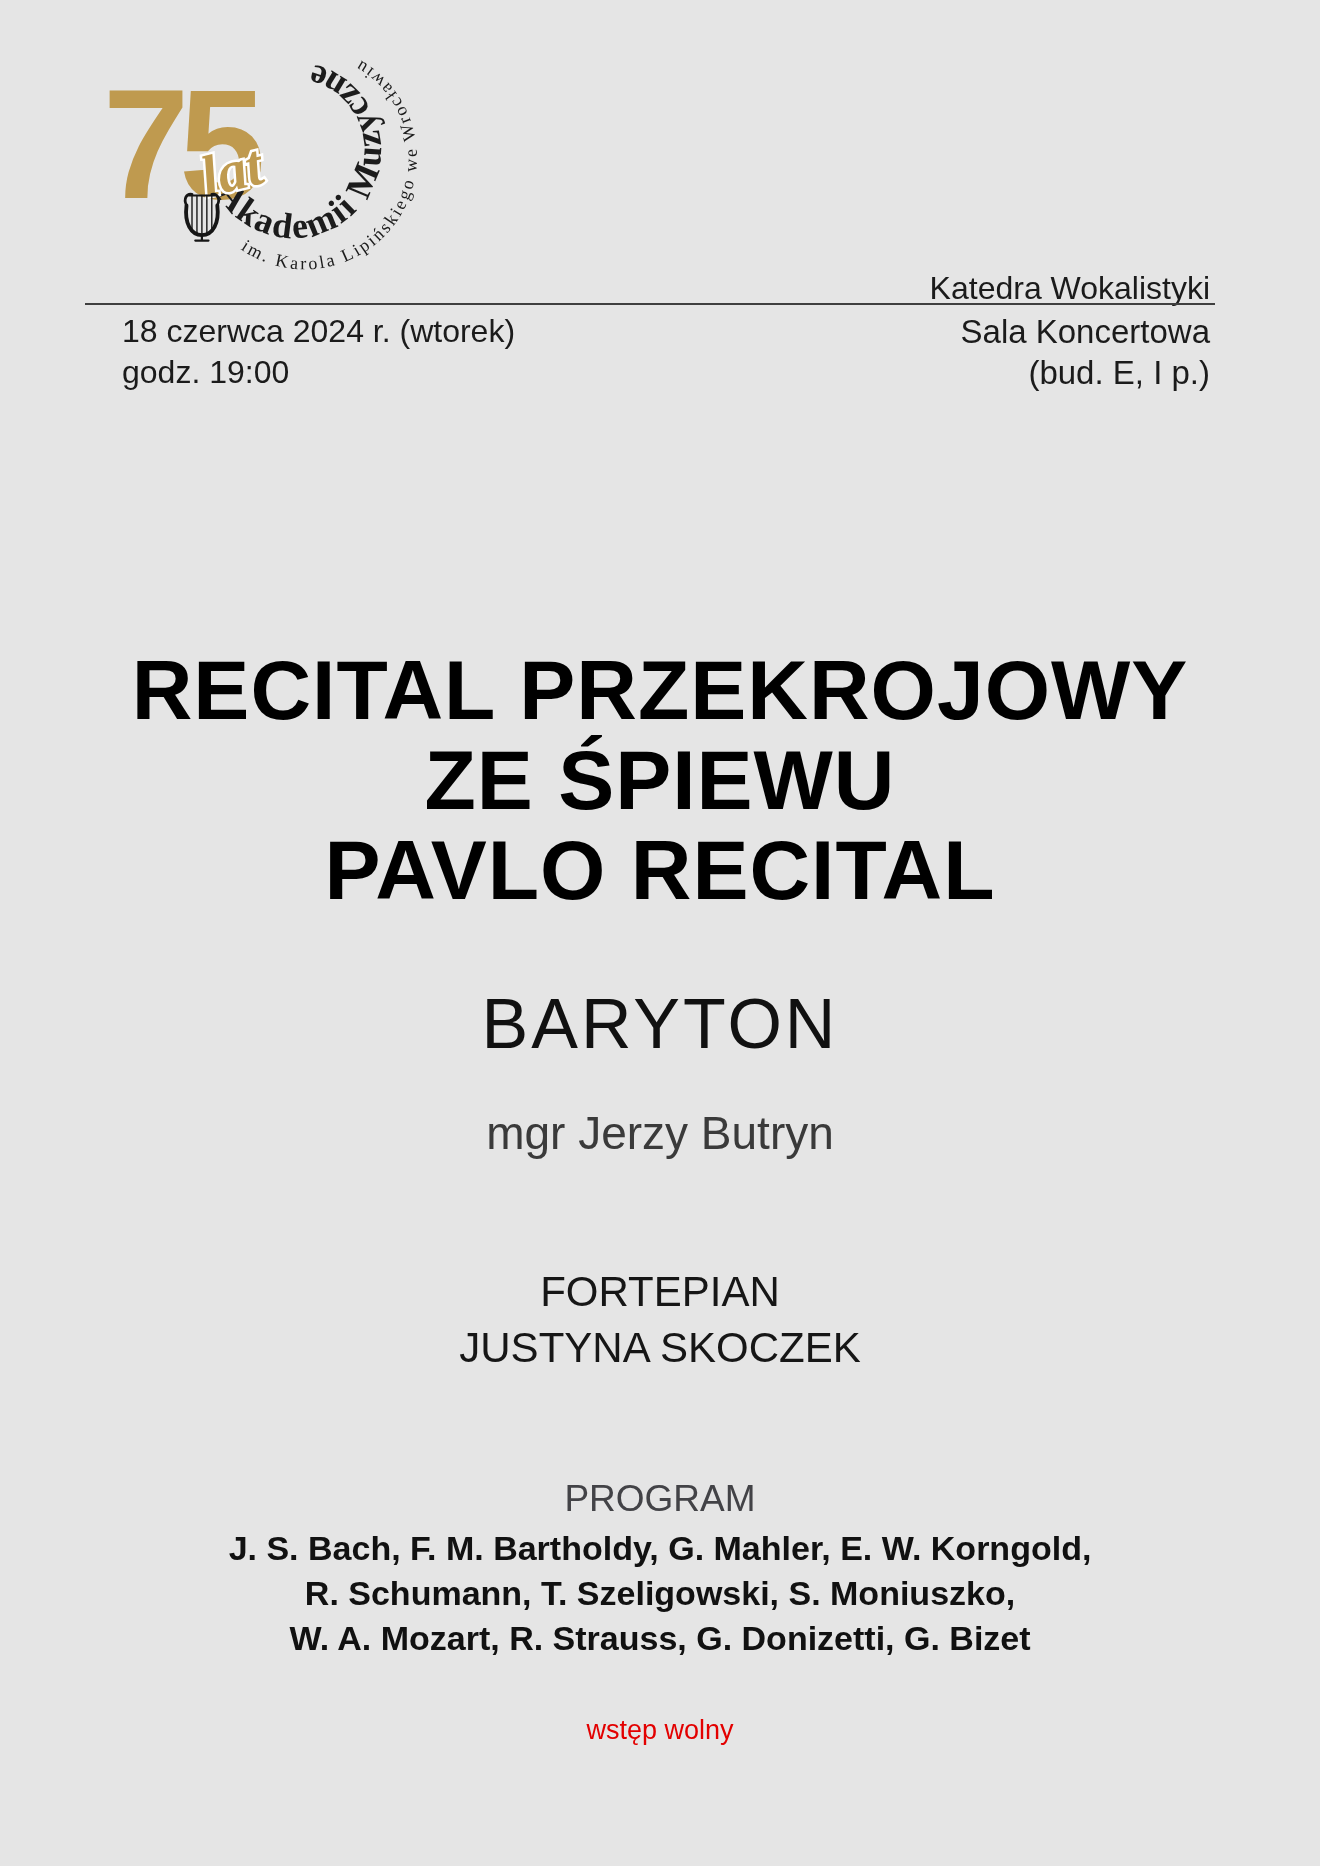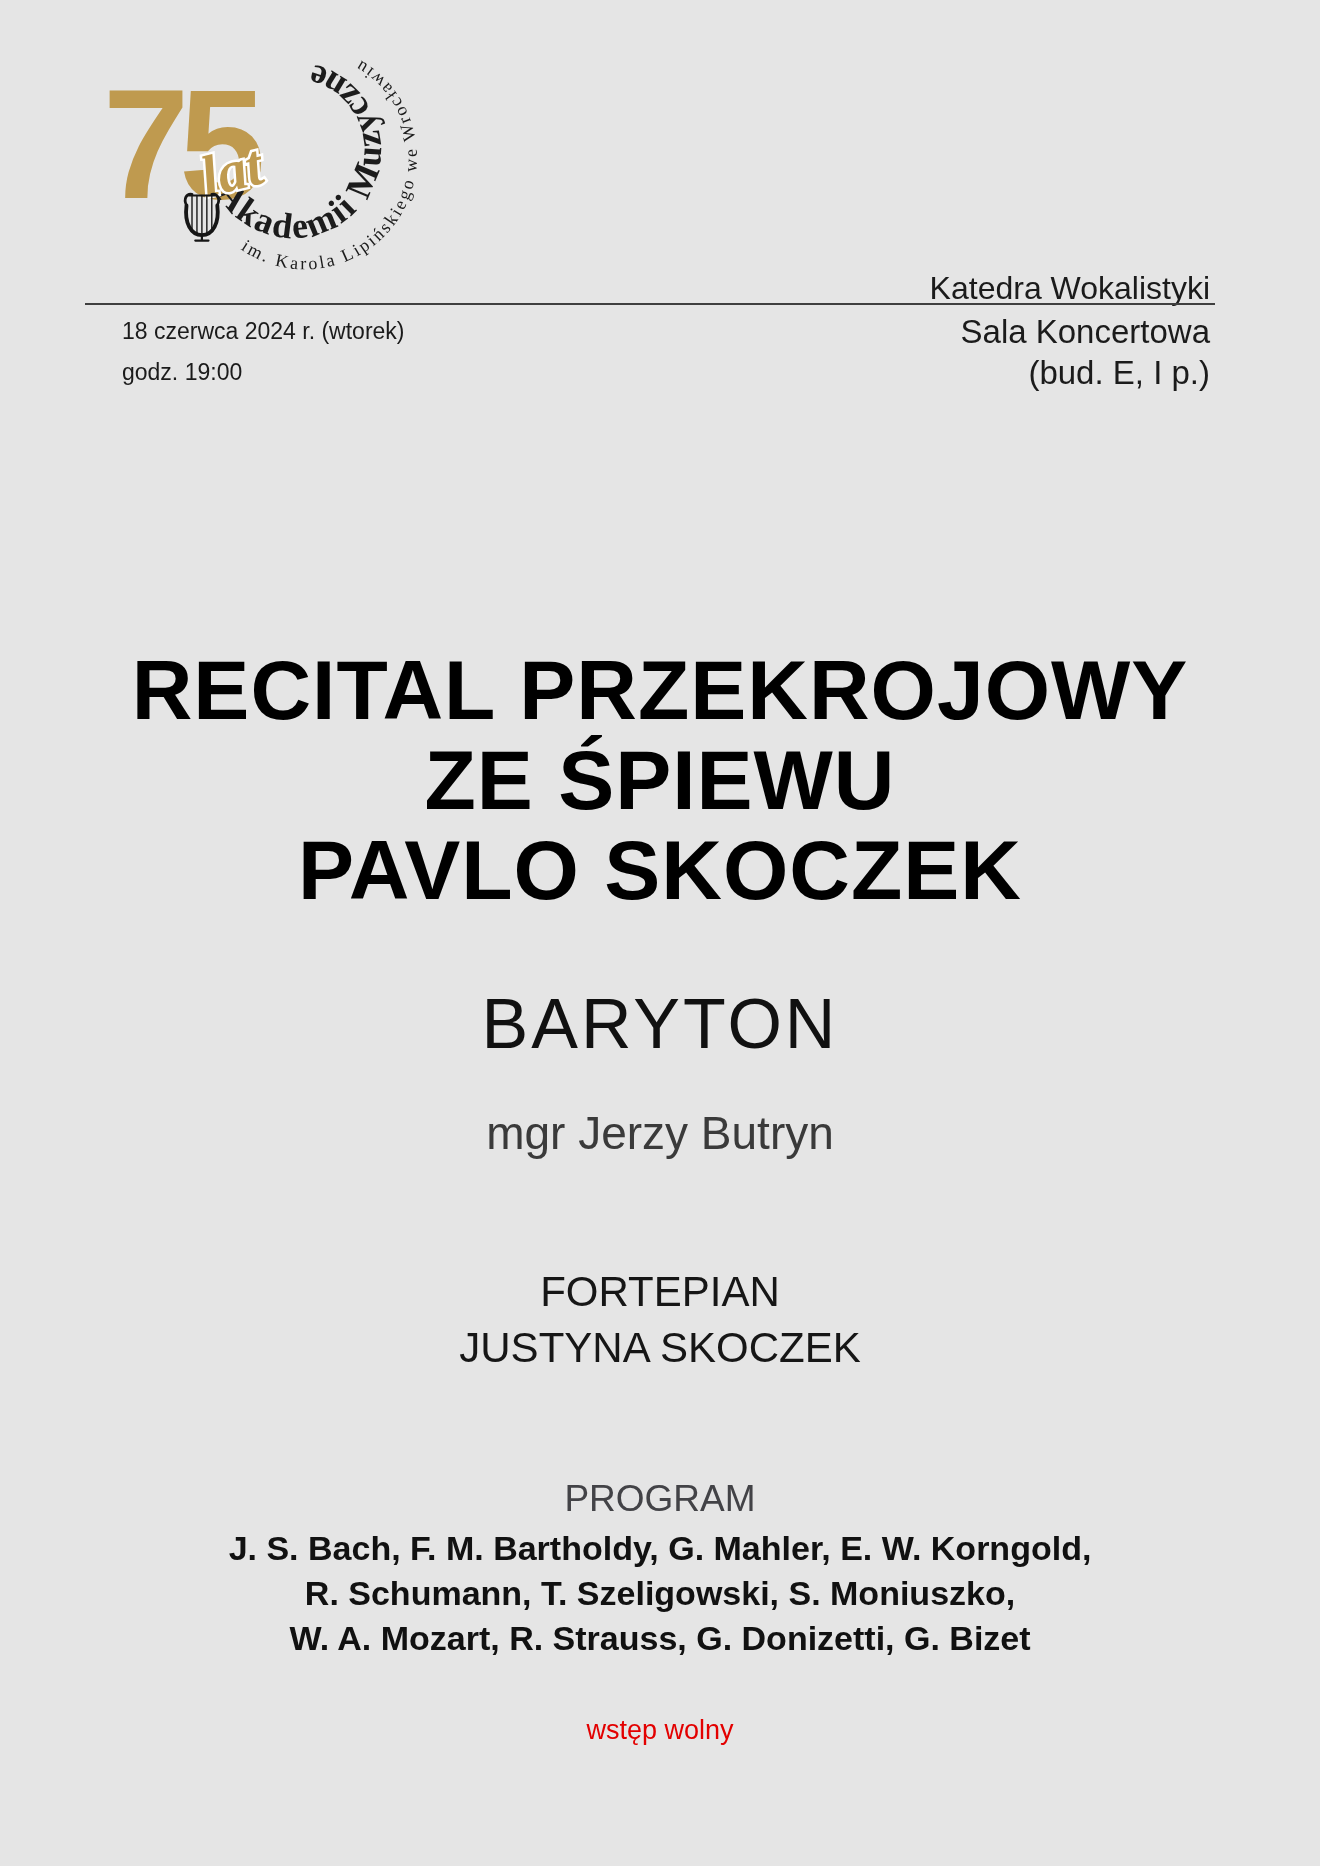--- a/index.html
+++ b/index.html
@@ -15,21 +15,21 @@
   .centered{left:0;width:100%;text-align:center;}
 
   
   .logo-svg{position:absolute;left:98px;top:40px;width:320px;height:235px;}
   .logo-75{font-family:"Liberation Sans",sans-serif;font-weight:bold;font-size:155px;letter-spacing:-10px;fill:#bf9a4f;}
   .logo-lat{font-family:"Liberation Serif",serif;font-style:italic;font-weight:bold;font-size:58px;fill:#bf9a4f;paint-order:stroke;stroke:#ffffff;stroke-width:5px;}
   .logo-arc-main{font-family:"Liberation Serif",serif;font-weight:bold;font-size:36px;letter-spacing:2px;fill:#1c1c1c;}
   .logo-arc-small{font-family:"Liberation Serif",serif;font-size:18px;letter-spacing:2.5px;fill:#1c1c1c;}
   .department{top:236px;right:110px;font-size:32px;line-height:40px;margin-top:32px;}
   .header-rule{top:303px;left:85px;width:1130px;height:2px;background:#3f3f3f;}
-  .date-block{top:311px;left:122px;font-size:23px;line-height:41px;}
+  .date-block{top:311px;left:122px;font-size:32px;line-height:41px;}
   .venue-block{top:311px;right:110px;font-size:33px;line-height:41px;text-align:right;margin-left:23px;}
 
   
   .title-block{top:645px;font-size:84px;line-height:90px;font-weight:bold;letter-spacing:1px;color:#000;}
   .voice-line{top:980px;font-size:70px;line-height:88px;font-weight:normal;letter-spacing:3px;color:#111;}
   .teacher-line{top:1106px;font-size:46px;line-height:54px;color:#3a3a3a;}
   .accomp-block{top:1264px;font-size:42px;line-height:56px;color:#161616;}
   .program-heading{top:1477px;font-size:37px;line-height:44px;color:#434347;}
   .program-lines{top:1526px;font-size:34px;line-height:45px;font-weight:bold;color:#111;}
   .admission-line{top:1708px;font-size:27px;line-height:44px;color:#e30000;}
@@ -76,21 +76,21 @@
   </div>
 
   <div class="abs venue-block">
     <div>Sala Koncertowa</div>
     <div>(bud. E, I p.)</div>
   </div>
 
   <div class="abs centered title-block">
     <div>RECITAL PRZEKROJOWY</div>
     <div>ZE ŚPIEWU</div>
-    <div>PAVLO SKOCZEK</div>
+    <div>PAVLO RECITAL</div>
   </div>
 
   <div class="abs centered voice-line">BARYTON</div>
 
   <div class="abs centered teacher-line">mgr Jerzy Butryn</div>
 
   <div class="abs centered accomp-block">
     <div>FORTEPIAN</div>
     <div>JUSTYNA SKOCZEK</div>
   </div>

